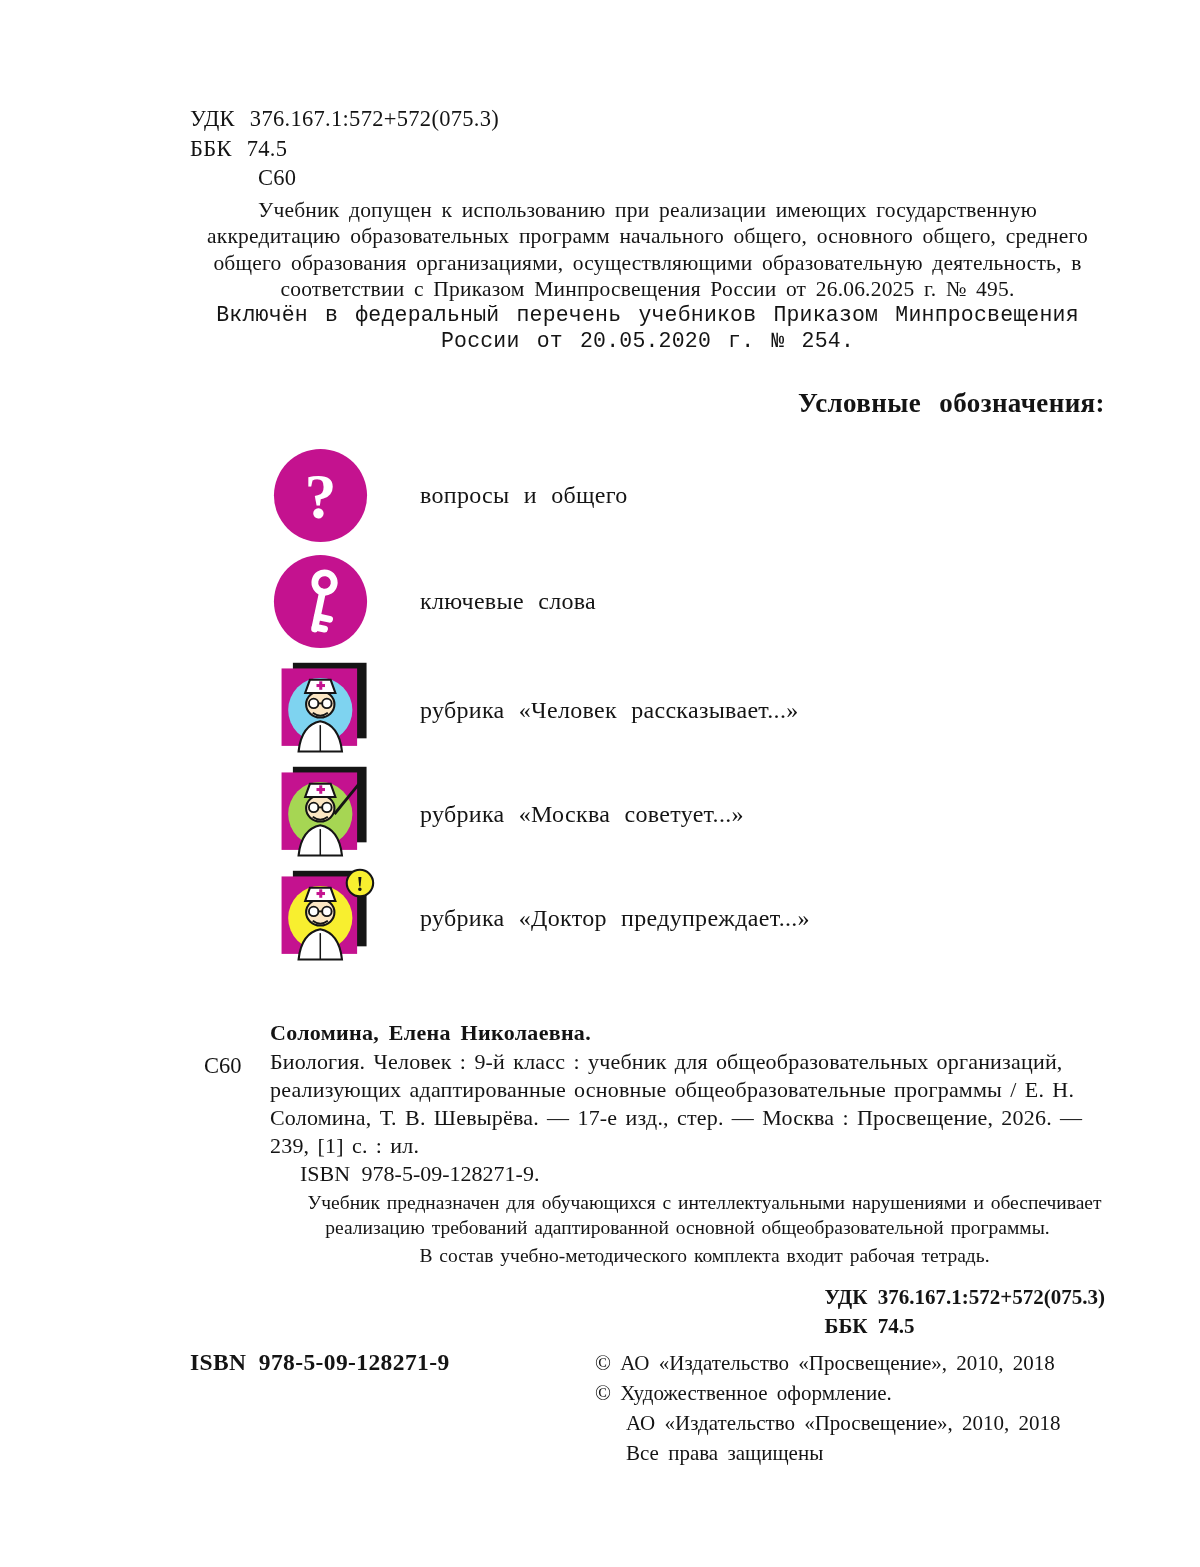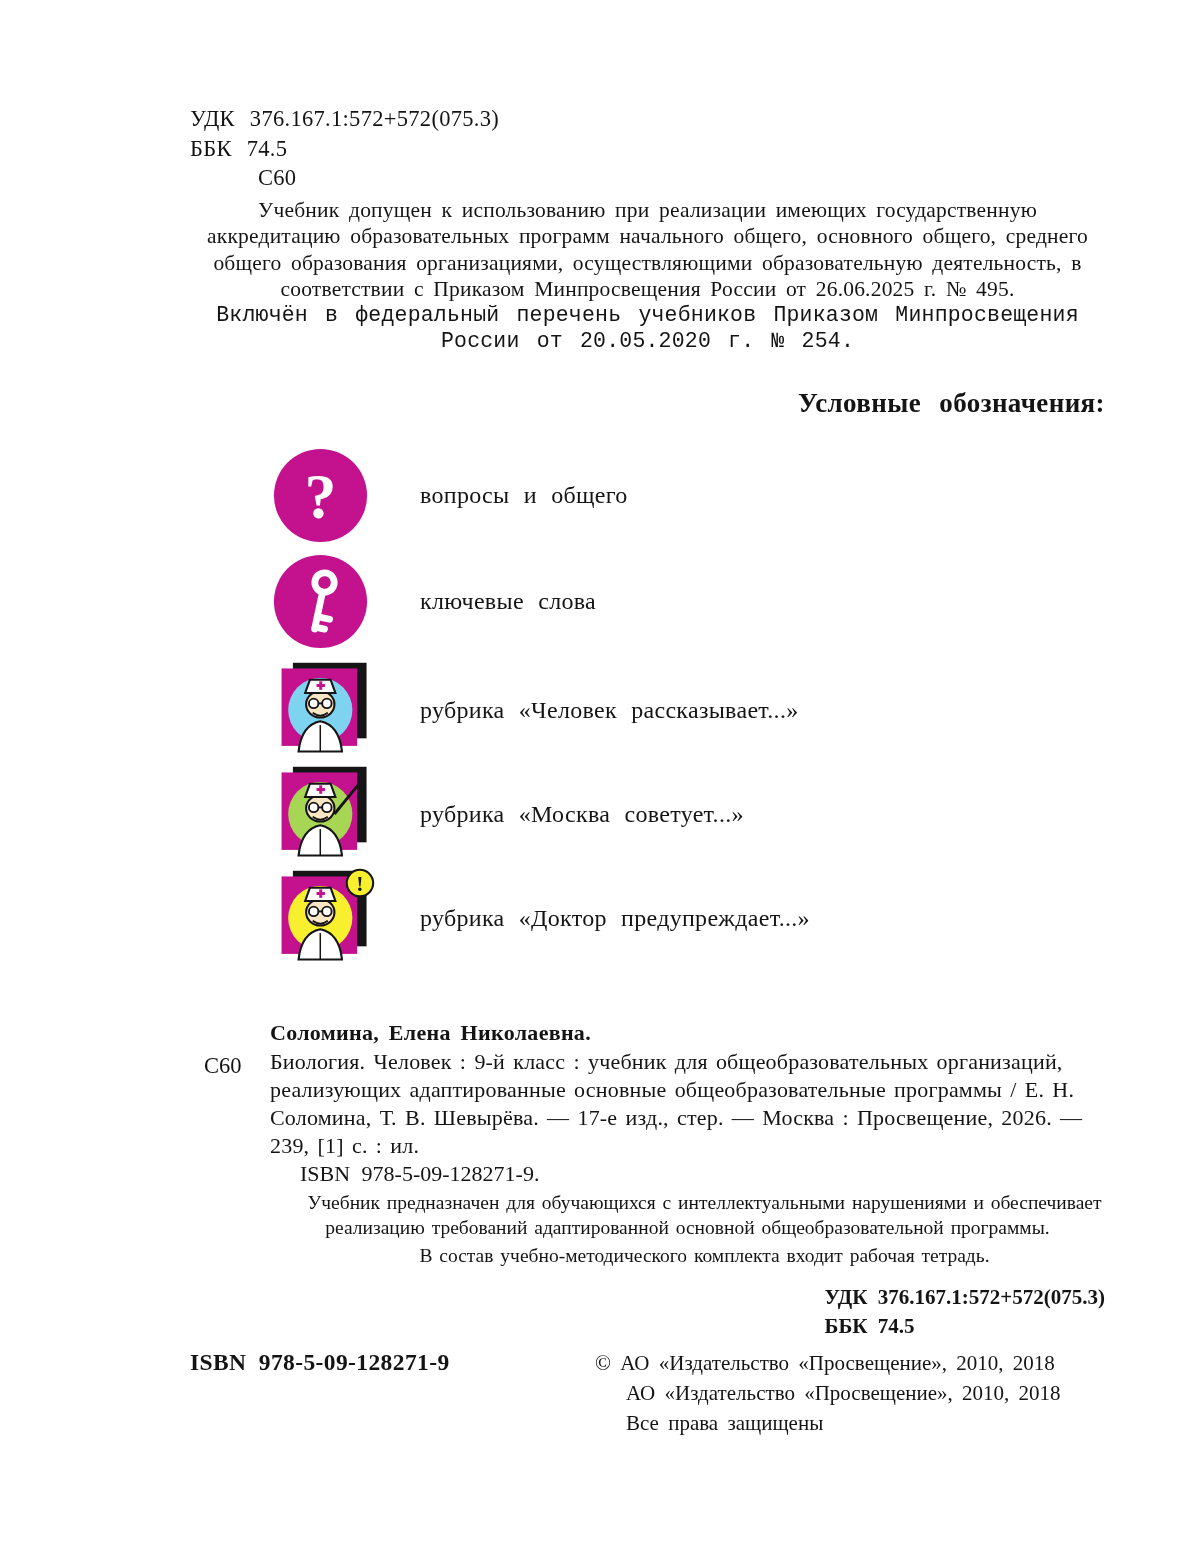--- a/index.html
+++ b/index.html
@@ -154,18 +154,19 @@
     <div class="bib-udk-block">
       <div>УДК 376.167.1:572+572(075.3)</div>
       <div>ББК 74.5</div>
     </div>
   </section>
 
   <footer class="footer">
     <div class="footer-isbn">ISBN 978-5-09-128271-9</div>
     <div class="copyright">
       <div>© АО «Издательство «Просвещение», 2010, 2018</div>
+      <div>© Художественное оформление.</div>
       <div class="indent">АО «Издательство «Просвещение», 2010, 2018</div>
       <div class="indent">Все права защищены</div>
     </div>
   </footer>
 
 </div>
 
 </body></html>

